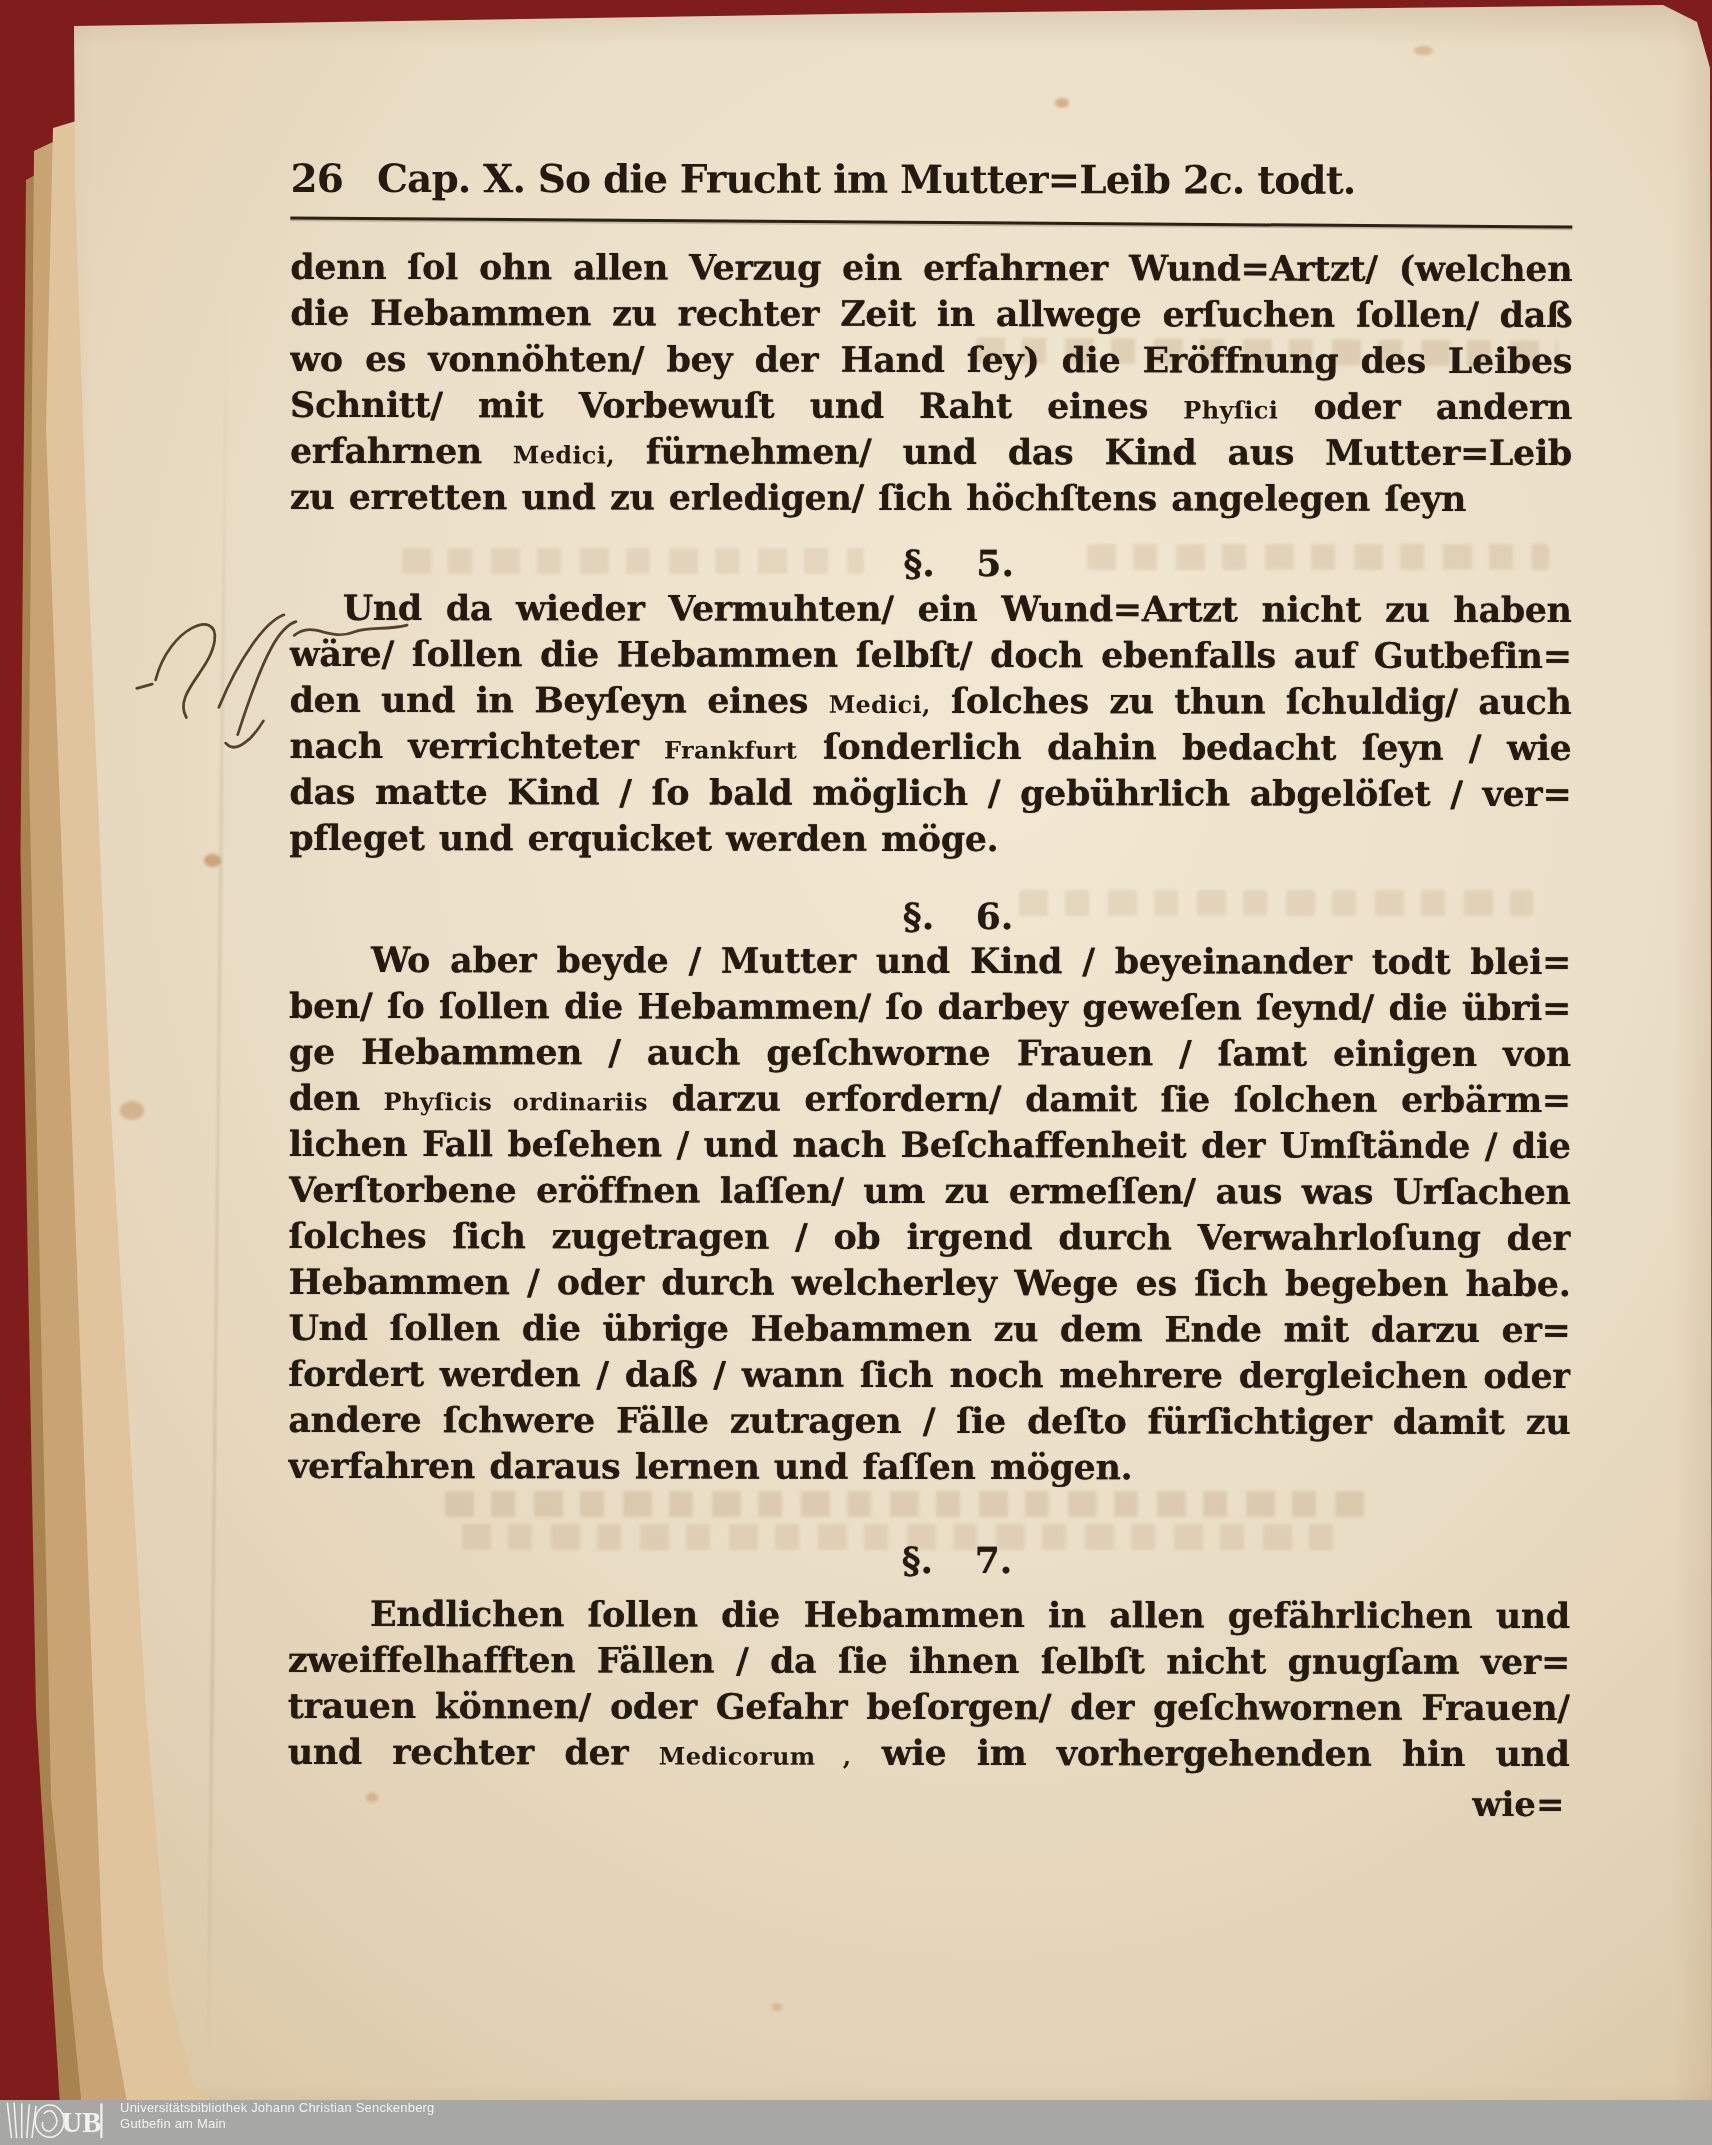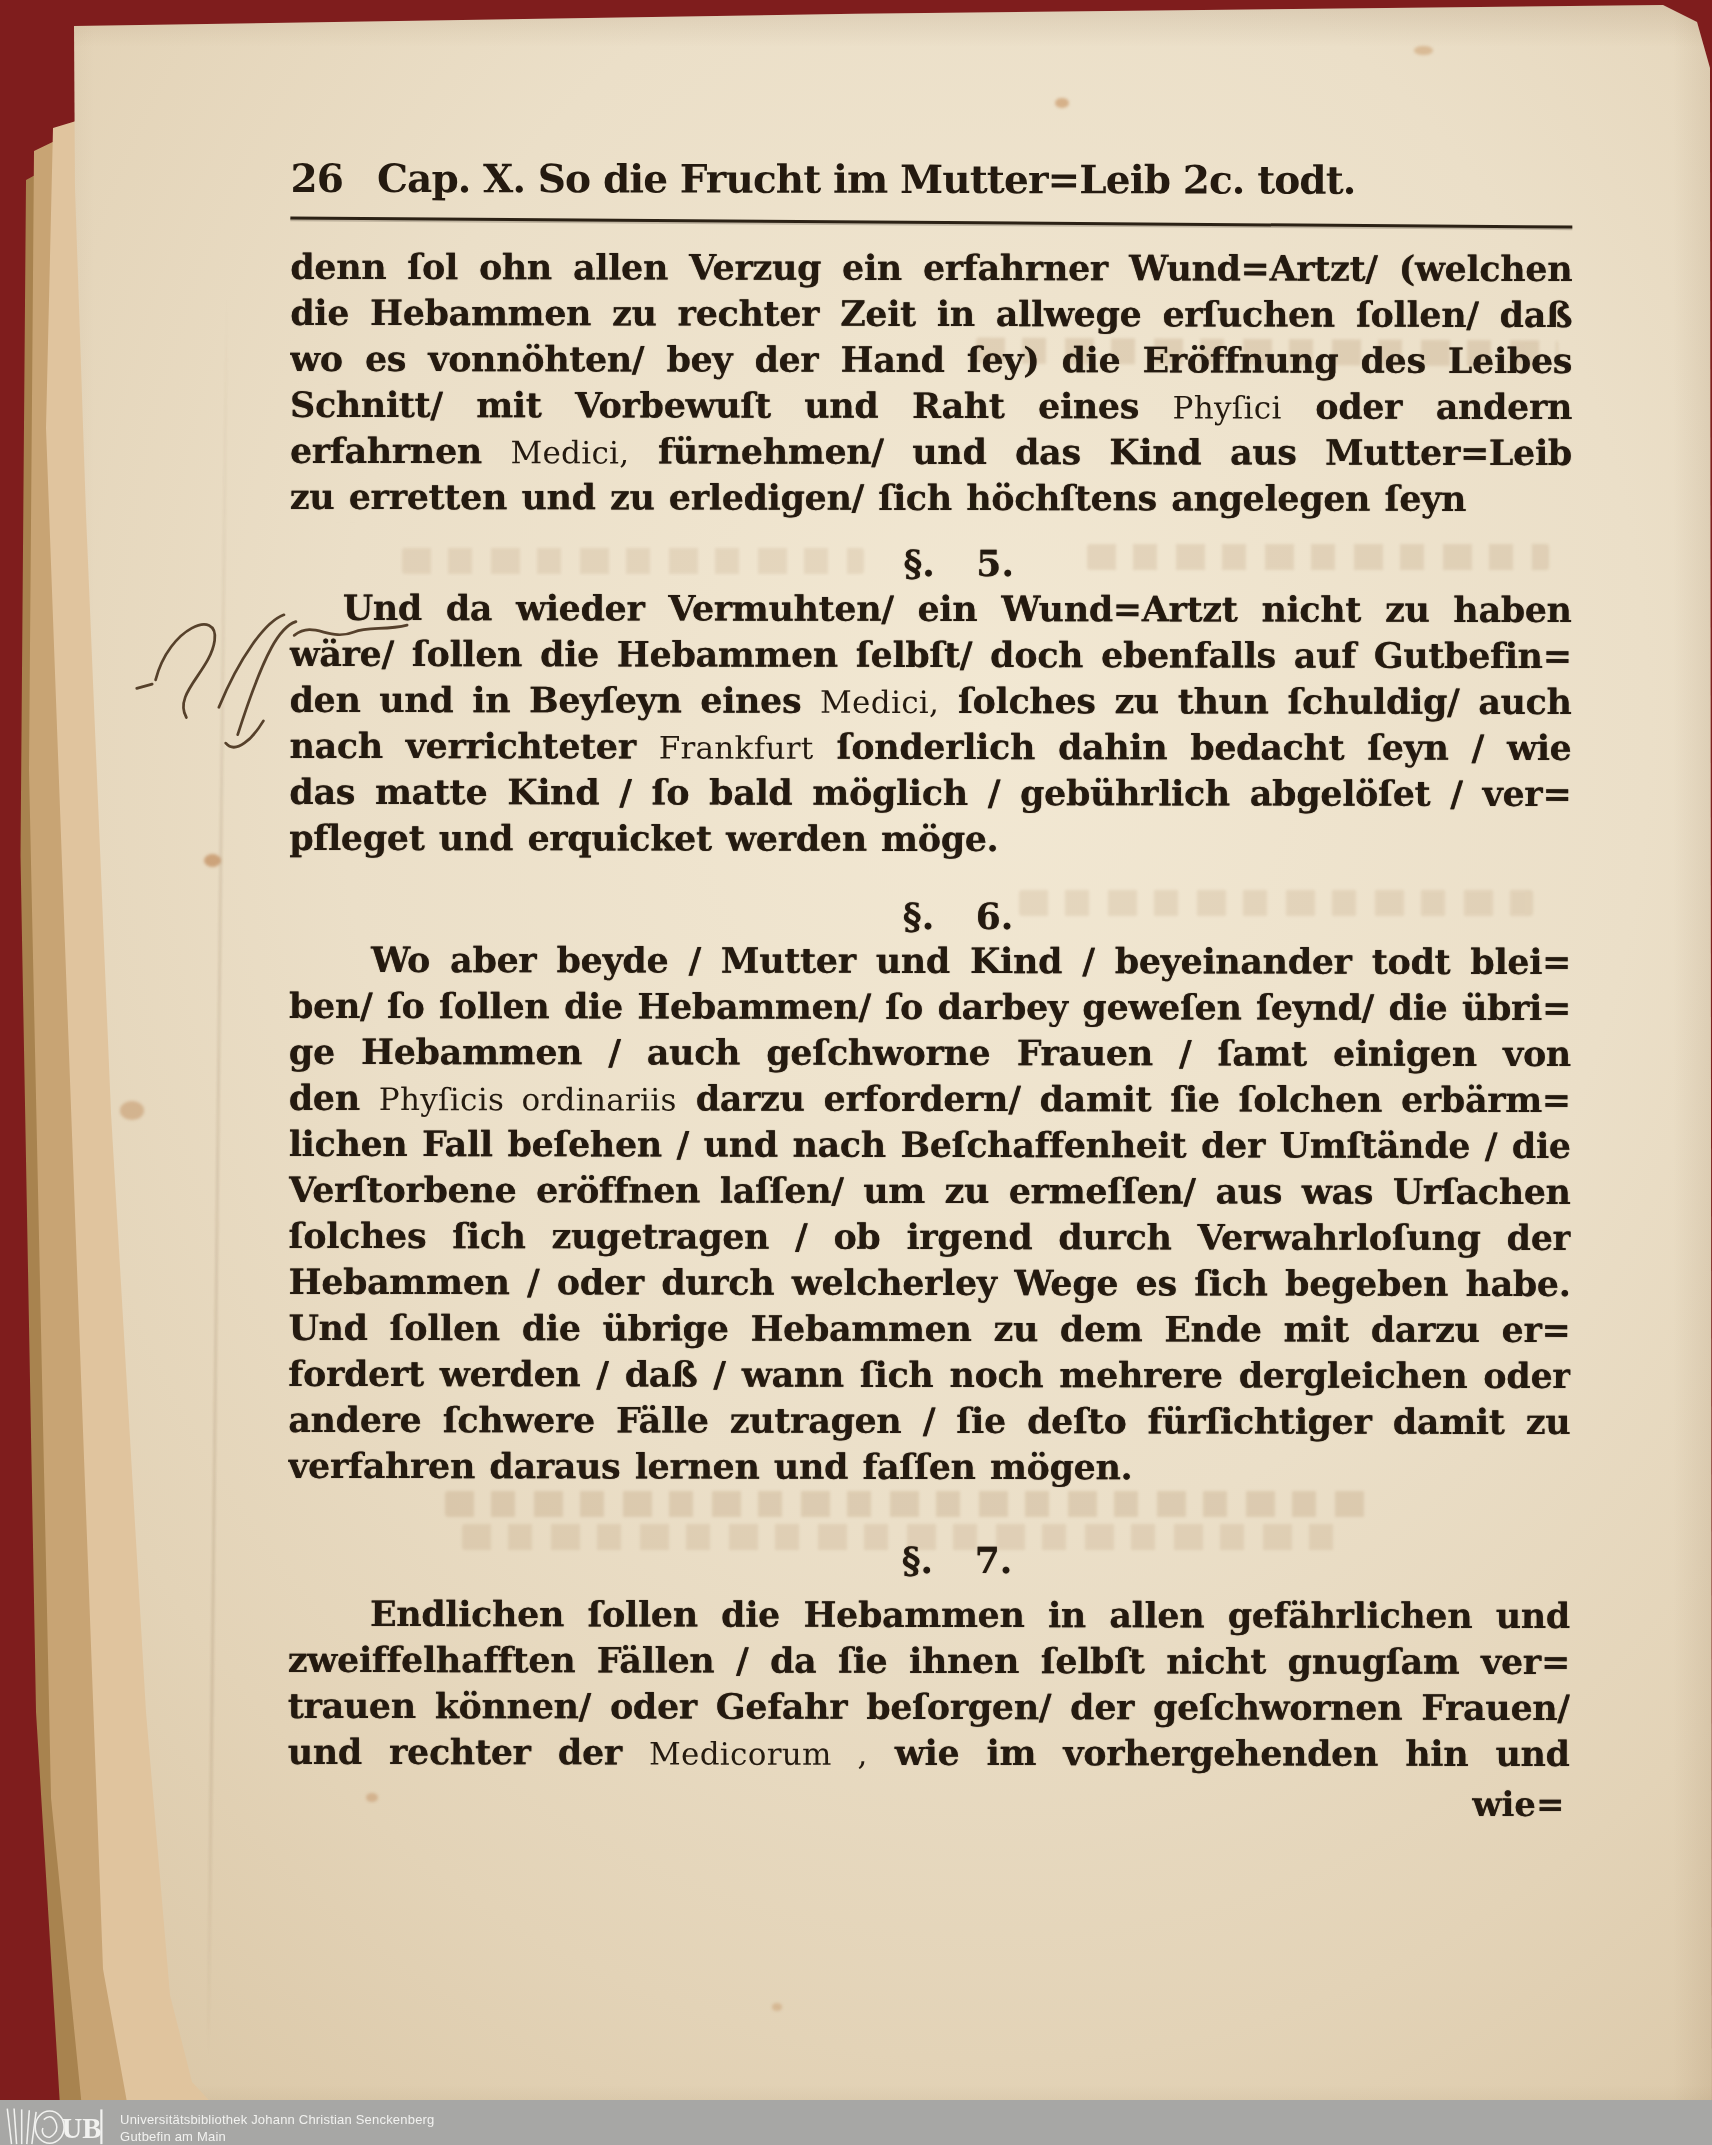--- a/index.html
+++ b/index.html
@@ -34,39 +34,39 @@
   .textblock{position:absolute;left:289px;top:156px;width:1282px;transform:rotate(.1deg);color:#241a10;}
   .header-row{display:flex;align-items:baseline;gap:34px;height:55px;
     font-size:39px;font-weight:700;letter-spacing:-0.9px;white-space:nowrap;}
   .rule{margin-top:10.3px;height:3.4px;background:#2b2115;transform:rotate(.3deg);box-shadow:0 1.7px 0 rgba(43,33,21,.22);}
 
   .para{font-size:35px;}
   .ln{height:46px;overflow:hidden;font-weight:700;letter-spacing:-0.4px;word-spacing:2.6px;
       text-shadow:0 0 0.9px rgba(40,25,10,.75);}
   .j{text-align:justify;}
   .j::after{content:"";display:inline-block;width:100%;height:0;}
-  .lat{font-weight:400;font-size:31px;letter-spacing:0.3px;text-shadow:none;}
+  .lat{font-weight:700;font-size:24px;letter-spacing:0.3px;text-shadow:none;}
   .ind1{text-indent:53px;}
   .ind2{text-indent:82px;}
   .shead{height:43px;font-size:36px;font-weight:700;text-align:center;word-spacing:29px;
          transform:translateX(28px);text-shadow:0 0 0.9px rgba(40,25,10,.7);}
   .mt-h5{margin-top:19px;} .mt-p2{margin-top:3.4px;}
   .mt-h6{margin-top:31px;} .mt-p3{margin-top:1.7px;}
   .mt-h7{margin-top:47px;} .mt-p4{margin-top:12px;}
   .catch{margin-top:5.1px;height:46px;text-align:right;padding-right:5.1px;font-size:34px;font-weight:700;
          text-shadow:0 0 0.9px rgba(40,25,10,.75);}
 
   
   .hand{position:absolute;left:135px;top:596px;width:291px;height:154px;}
   .hand svg{width:100%;height:100%;}
   .hand path{fill:none;stroke:#46301b;stroke-width:3.2;stroke-linecap:round;opacity:.9;}
 
   
   .footer-bar{position:absolute;left:0;top:2100px;width:1712px;height:45px;background:#a7a7a5;
-      font-family:"Liberation Sans",sans-serif;color:#f2f2f0;z-index:10;display:flex;align-items:flex-end;}
+      font-family:"Liberation Sans",sans-serif;color:#f2f2f0;z-index:10;display:flex;align-items:flex-start;}
   .logo{position:relative;width:108px;height:39px;margin-left:5.1px;flex:0 0 auto;}
   .logo svg{width:108px;height:39px;}
   .logo .ub{font-family:"Liberation Serif",serif;font-weight:700;}
   .bar-text{margin-left:7px;font-size:13px;line-height:16.3px;letter-spacing:0.2px;}
 </style>
 </head>
 <body>
 
 <div class="shot">
 

